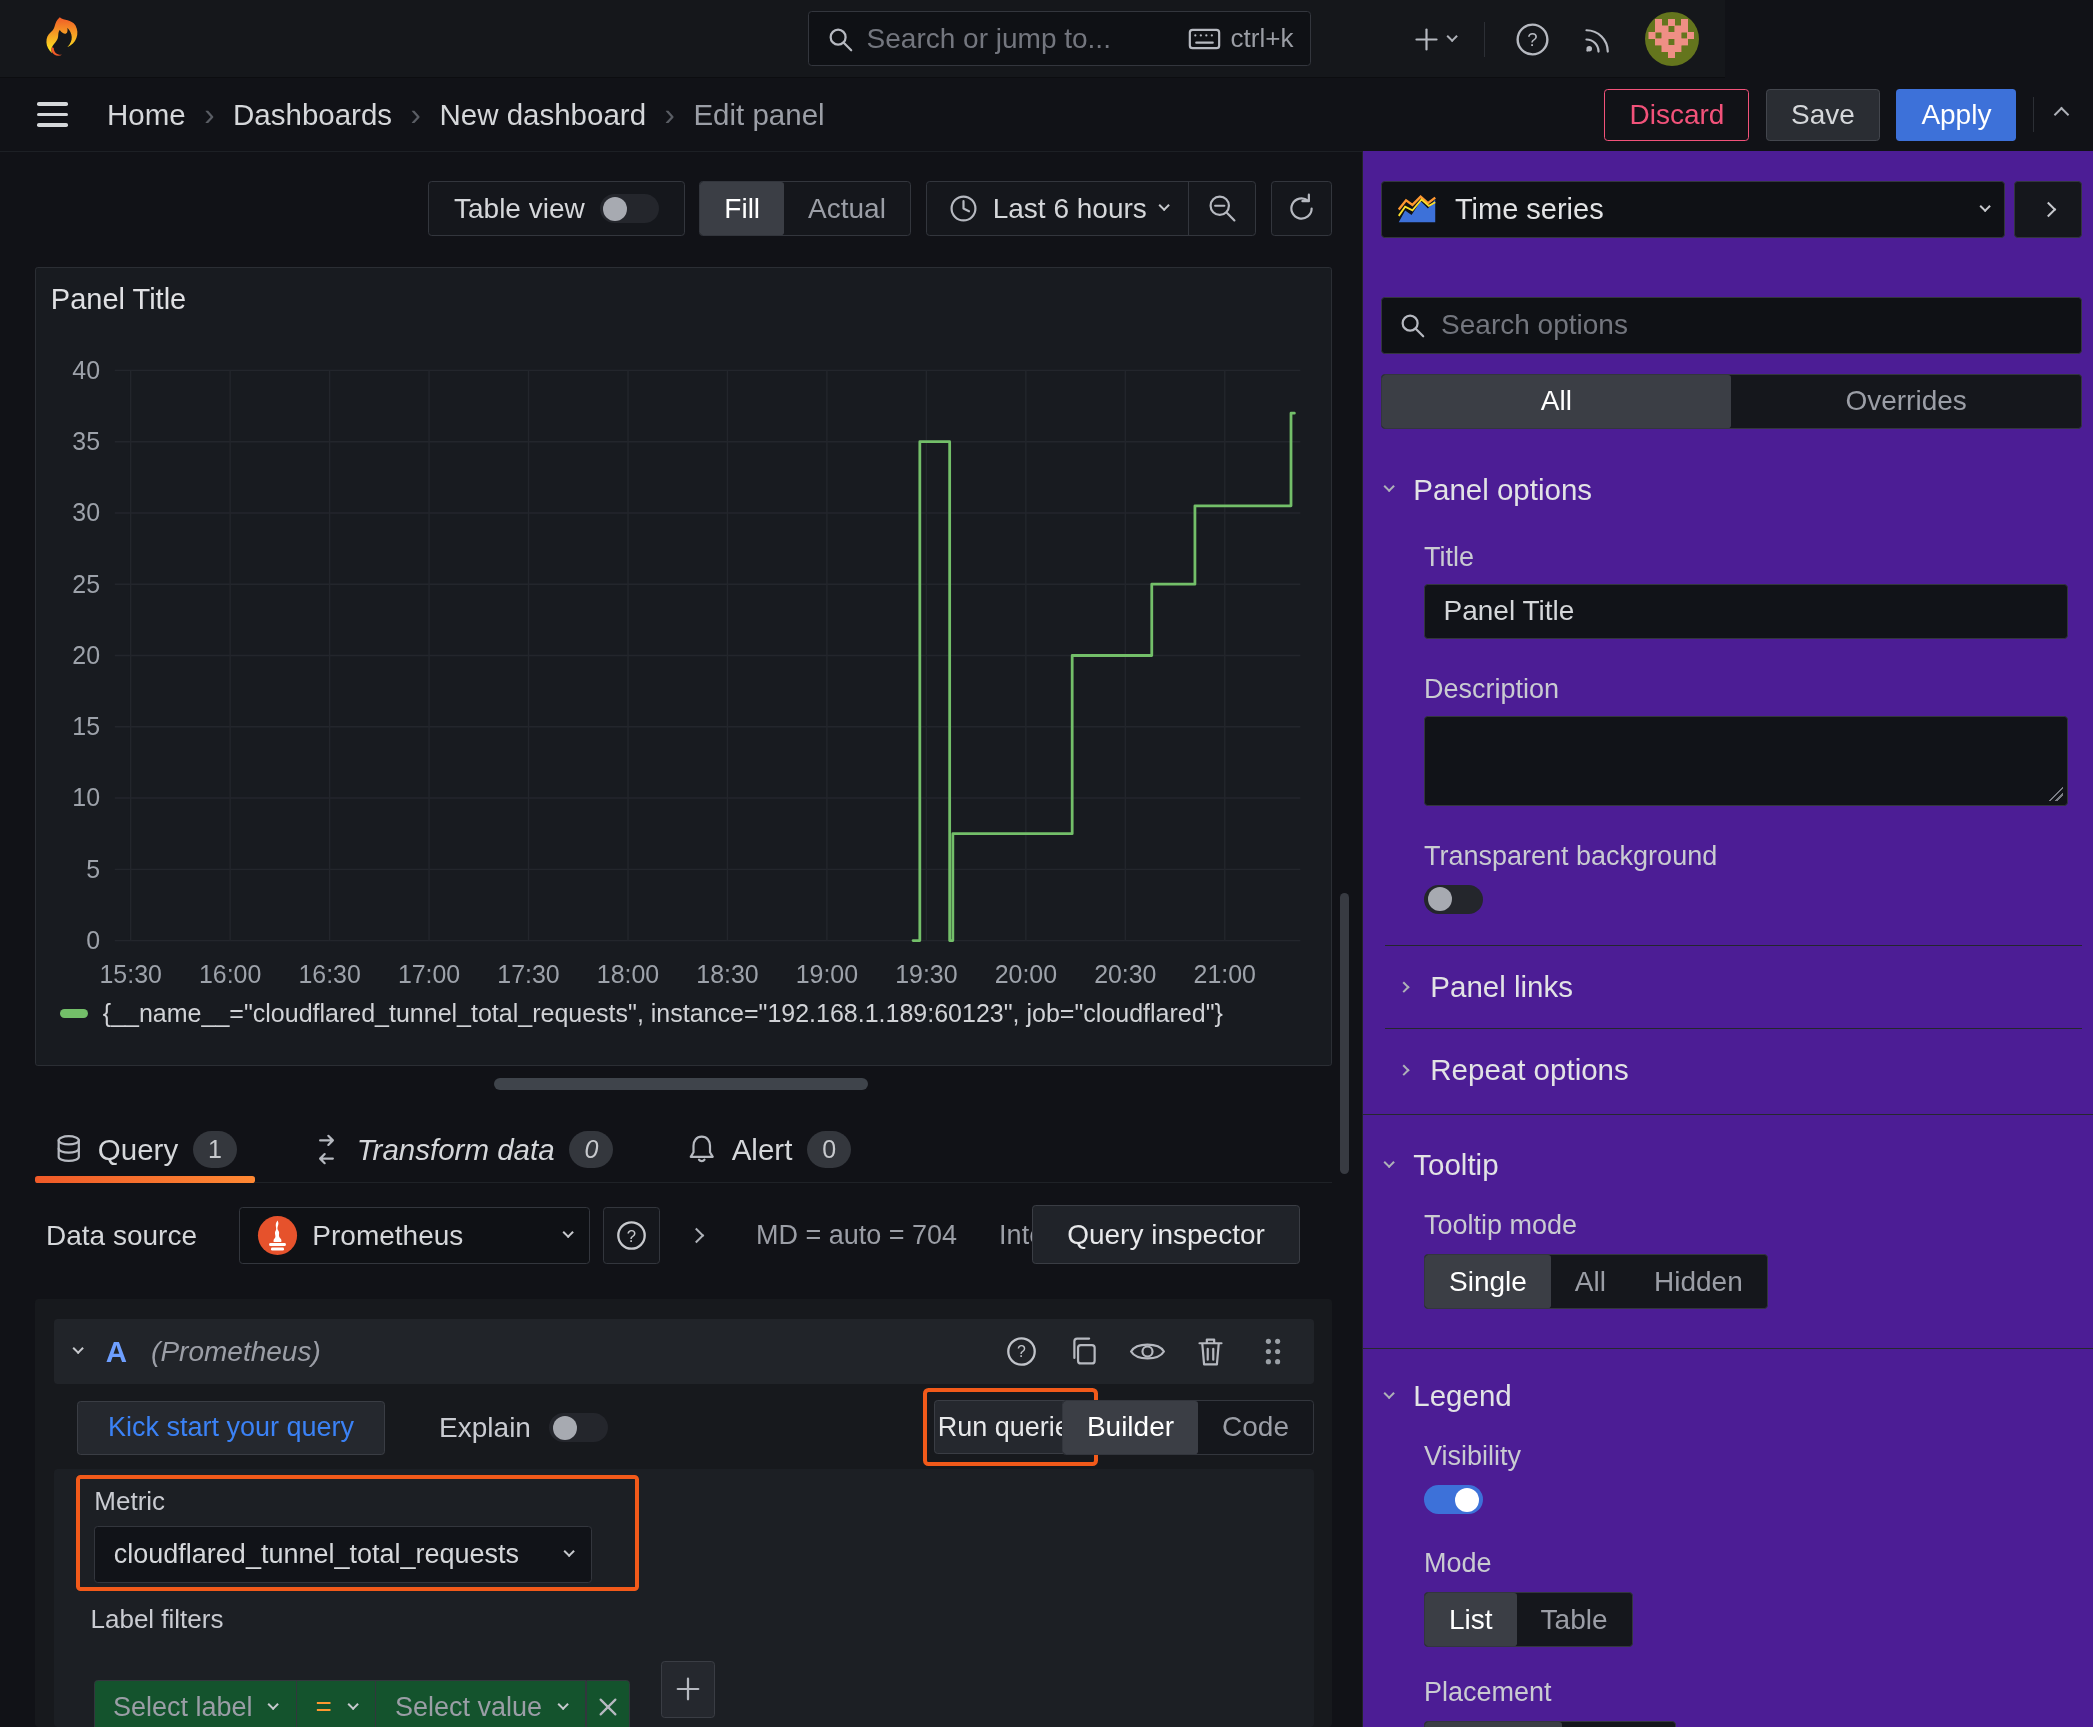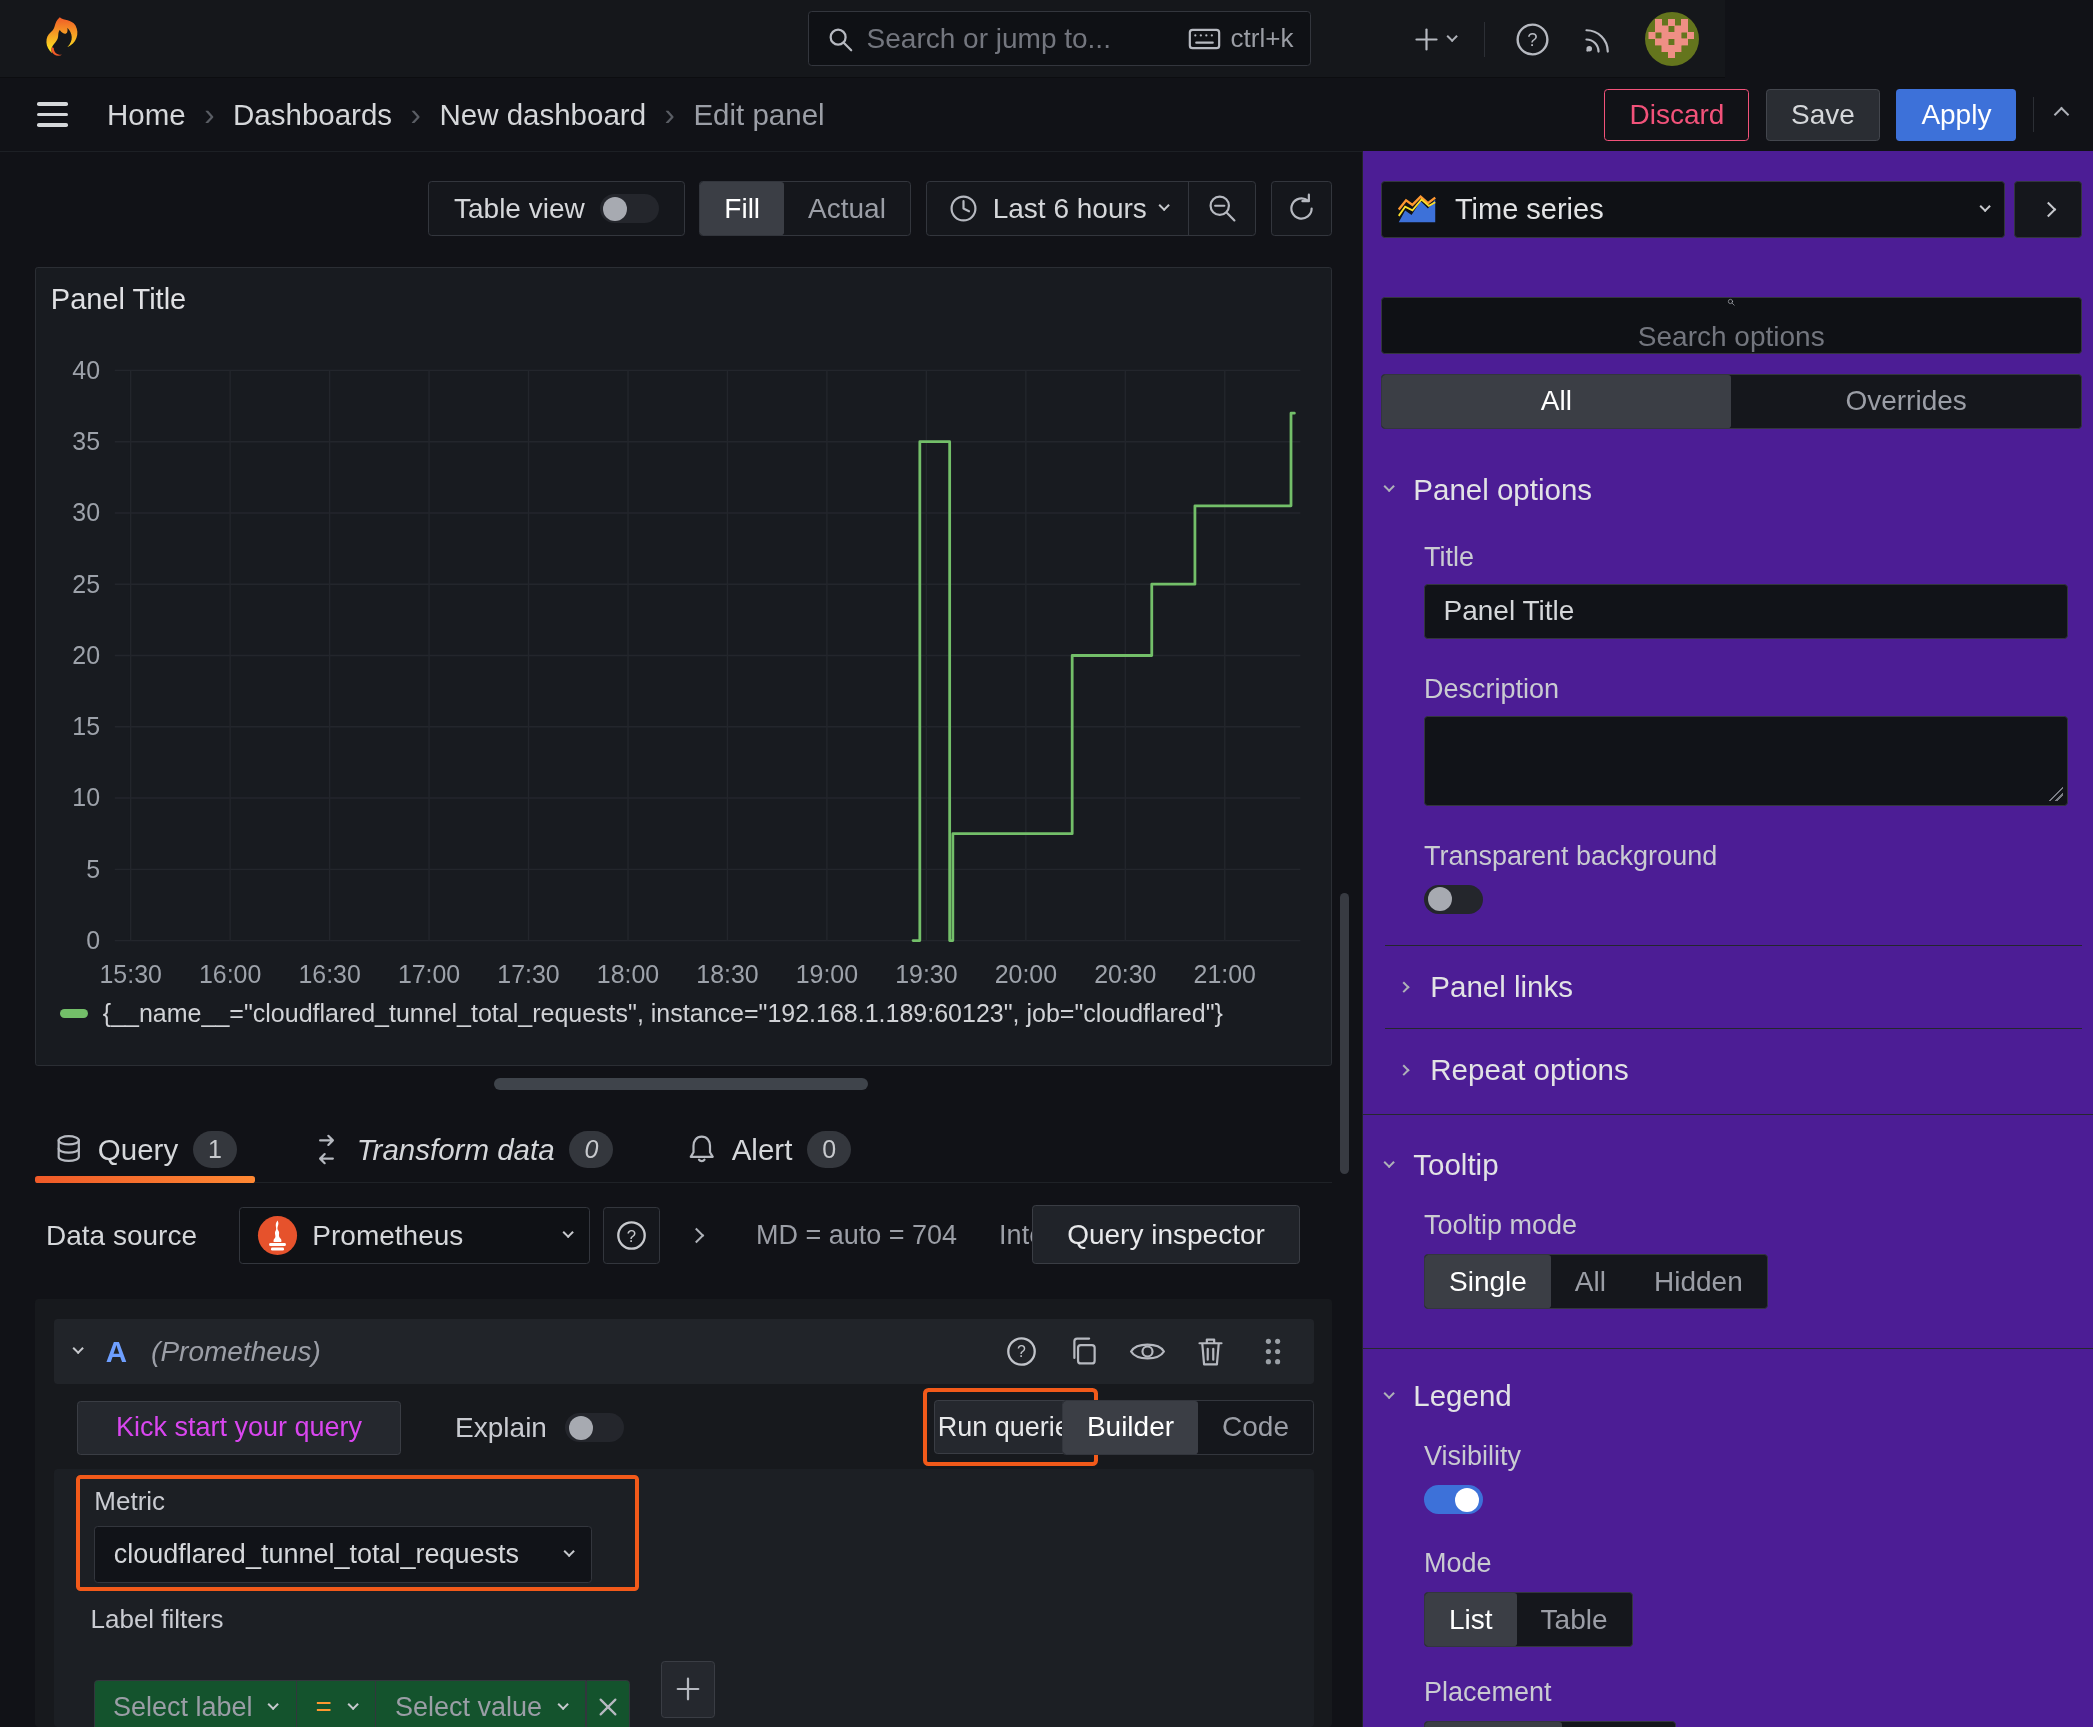--- a/index.html
+++ b/index.html
@@ -109,22 +109,22 @@
   
   .qcard{position:absolute;left:35px;top:1299px;width:1297px;height:428px;background:#17191d;border-radius:3.7px;}
   .refid-row{position:absolute;left:18.5px;top:20px;width:1260px;height:65px;background:#212429;border-radius:3.7px;
        display:flex;align-items:center;padding:0 20px;gap:24px;}
   .refid{color:#6e9fff;font-size:29.5px;font-weight:bold;}
   .dshint{color:#9b9ea6;font-size:28px;font-style:italic;}
   .refid-icons{margin-left:auto;display:flex;align-items:center;gap:22px;color:#c0c3c9;}
   .refid-icons .ic{width:41px;height:41px;display:flex;align-items:center;justify-content:center;cursor:pointer;}
 
   .kick-row{position:absolute;left:42px;top:100px;width:1237px;height:57px;display:flex;align-items:center;}
-  .kick-btn{height:54px;background:#25282e;border:0.9px solid #3a3d44;border-radius:3.7px;font-size:27px;color:#d946ef;
-       display:flex;align-items:center;padding:0 38px;cursor:pointer;}
+  .kick-btn{height:54px;background:#25282e;border:0.9px solid #3a3d44;border-radius:3.7px;font-size:27px;color:#3b82f6;
+       display:flex;align-items:center;padding:0 30px;cursor:pointer;}
   .explain{margin-left:54px;display:flex;align-items:center;gap:18.5px;font-size:28px;color:#c9cbd1;}
   .run-outline{position:absolute;left:846px;top:-11px;width:175px;height:78px;border:4.6px solid #f25a1a;border-radius:5.5px;
        display:flex;align-items:center;justify-content:center;}
   .run-btn{width:153px;height:54px;background:#25282e;border:0.9px solid #3a3d44;border-radius:3.7px;font-size:27px;
        color:#e7e8ea;display:flex;align-items:center;justify-content:center;cursor:pointer;}
   .bc-seg{position:absolute;right:0;top:0.9px;}
 
   .editor-panel{position:absolute;left:18.5px;top:170px;width:1260px;height:258px;background:#1c1f24;border-radius:3.7px;}
   .metric-outline{position:absolute;left:22px;top:5.5px;width:563px;height:116px;border:4.6px solid #f25a1a;border-radius:4.6px;
        padding:7.4px 14.8px;}
@@ -145,21 +145,21 @@
   
   .sidebar{position:absolute;left:1362px;top:151px;width:731px;height:1576px;background:#4c1d95;
        border-left:0.9px solid #202329;overflow:hidden;}
   .viz-row{margin:29.5px 11px 0 17.5px;display:flex;gap:9.2px;}
   .viz-select{flex:1;height:57px;background:#0f1115;border:0.9px solid #33363d;border-radius:3.7px;display:flex;
        align-items:center;gap:16.6px;padding:0 14.8px;cursor:pointer;}
   .viz-select .name{flex:1;font-size:29px;color:#e2e3e5;}
   .viz-next{width:68px;height:57px;border:0.9px solid #33363d;border-radius:3.7px;background:#15171c;display:flex;
        align-items:center;justify-content:center;color:#c7c9cd;cursor:pointer;}
   .sb-search{margin:59px 11px 0 17.5px;height:57px;background:#0f1115;border:0.9px solid #33363d;border-radius:3.7px;
-       display:flex;align-items:center;gap:15px;padding:0 16.6px;flex-direction:column;}
+       display:flex;align-items:center;gap:15px;padding:0 16.6px;}
   .sb-search .ph{color:#73767e;font-size:28px;}
   .sb-seg{margin:20px 11px 0 17.5px;display:flex;}
   .sb-seg .opt{flex:1;}
   .sec-hdr{margin:44px 0 0 22px;display:flex;align-items:center;gap:20px;font-size:29.5px;color:#e2e3e5;
        font-weight:400;cursor:pointer;}
   .sec-hdr .chev{color:#aeb1b8;}
   .sb-lbl{margin:35px 0 0 61px;font-size:27px;color:#c9cbd1;}
   .sb-input{margin:11px 0 0 61px;width:644px;height:55px;background:#111318;border:0.9px solid #33363d;border-radius:3.7px;
        display:flex;align-items:center;padding:0 18.5px;font-size:28px;color:#d5d7da;}
   .sb-textarea{margin:11px 0 0 61px;width:644px;height:90px;background:#111318;border:0.9px solid #33363d;border-radius:3.7px;

